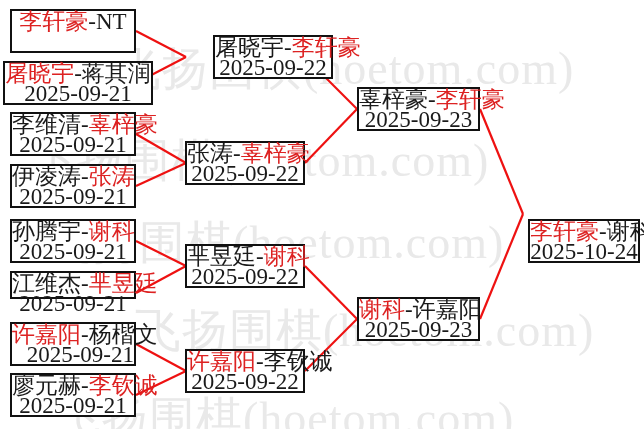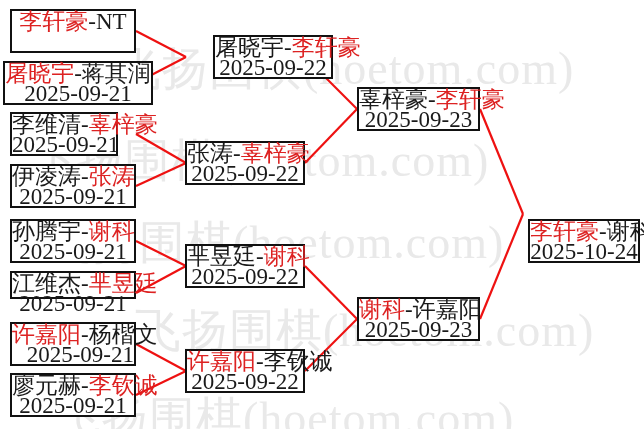--- a/index.html
+++ b/index.html
@@ -55,21 +55,21 @@
   </svg>
 
   <div class="match" style="left:10px; top:9px;   width:126px; height:44px;">
     <div class="names"><span class="p win">李轩豪</span><span>-</span><span class="p">NT</span></div>
     <div class="date"></div>
   </div>
   <div class="match" style="left:3px; top:61px;  width:150px; height:44px;">
     <div class="names"><span class="p win">屠晓宇</span><span>-</span><span class="p">蒋其润</span></div>
     <div class="date">2025-09-21</div>
   </div>
-  <div class="match" style="left:10px; top:112px; width:108px; height:44px;">
+  <div class="match" style="left:10px; top:112px; width:126px; height:44px;">
     <div class="names"><span class="p">李维清</span><span>-</span><span class="p win">辜梓豪</span></div>
     <div class="date">2025-09-21</div>
   </div>
   <div class="match" style="left:10px; top:164px; width:126px; height:44px;">
     <div class="names"><span class="p">伊凌涛</span><span>-</span><span class="p win">张涛</span></div>
     <div class="date">2025-09-21</div>
   </div>
   <div class="match" style="left:10px; top:219px; width:126px; height:44px;">
     <div class="names"><span class="p">孙腾宇</span><span>-</span><span class="p win">谢科</span></div>
     <div class="date">2025-09-21</div>

